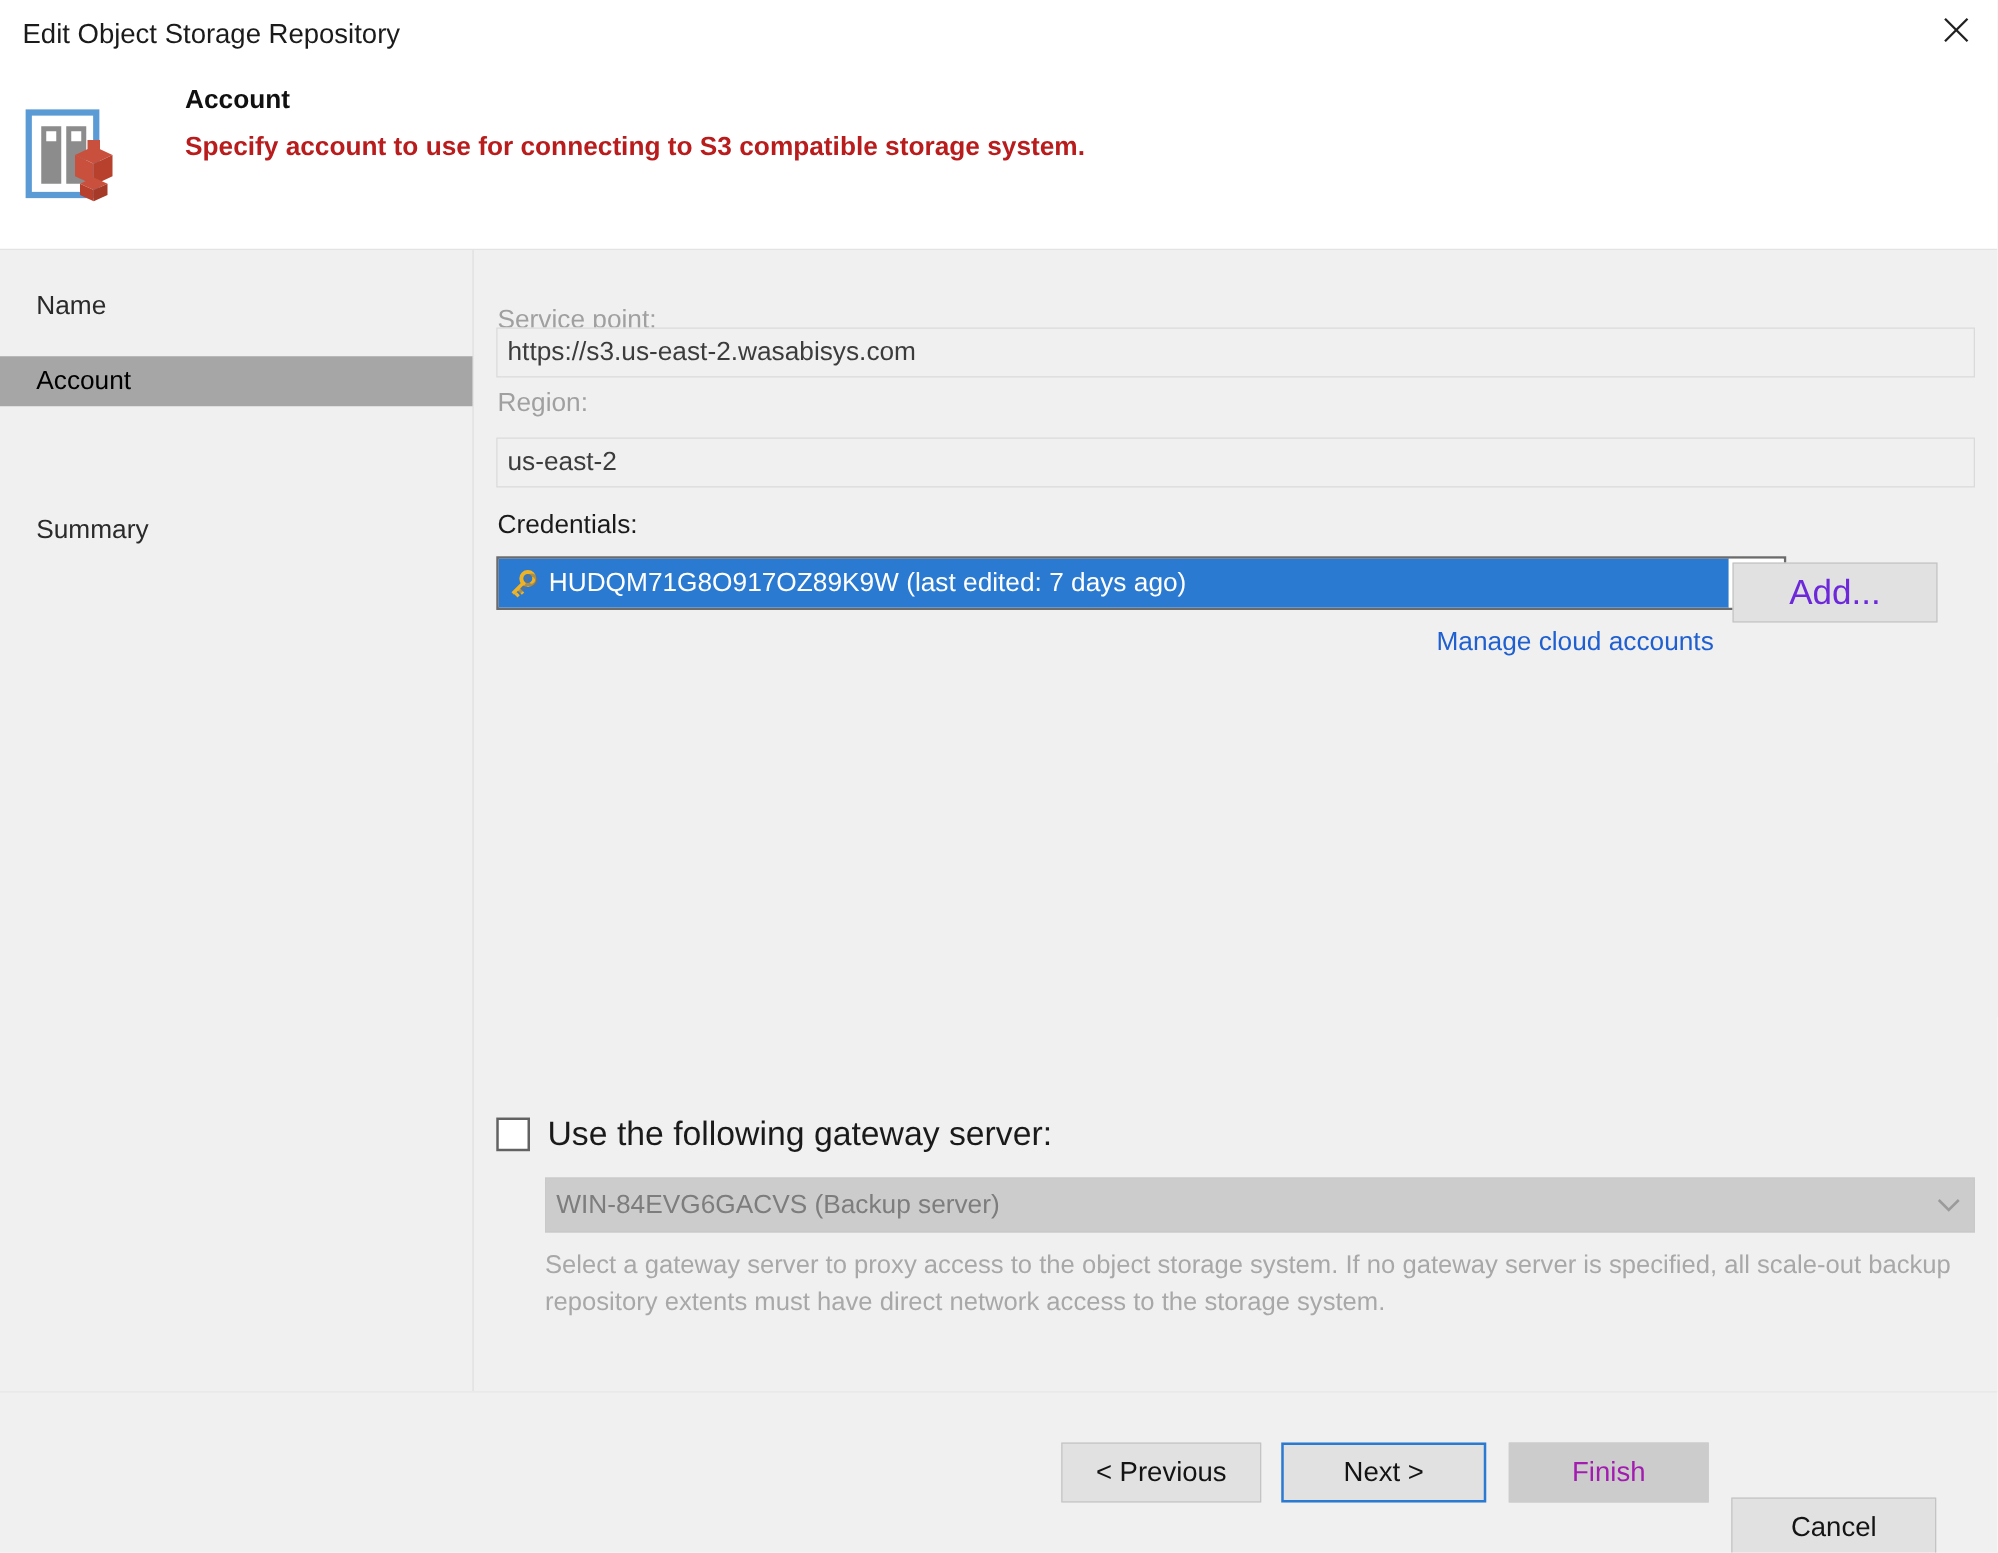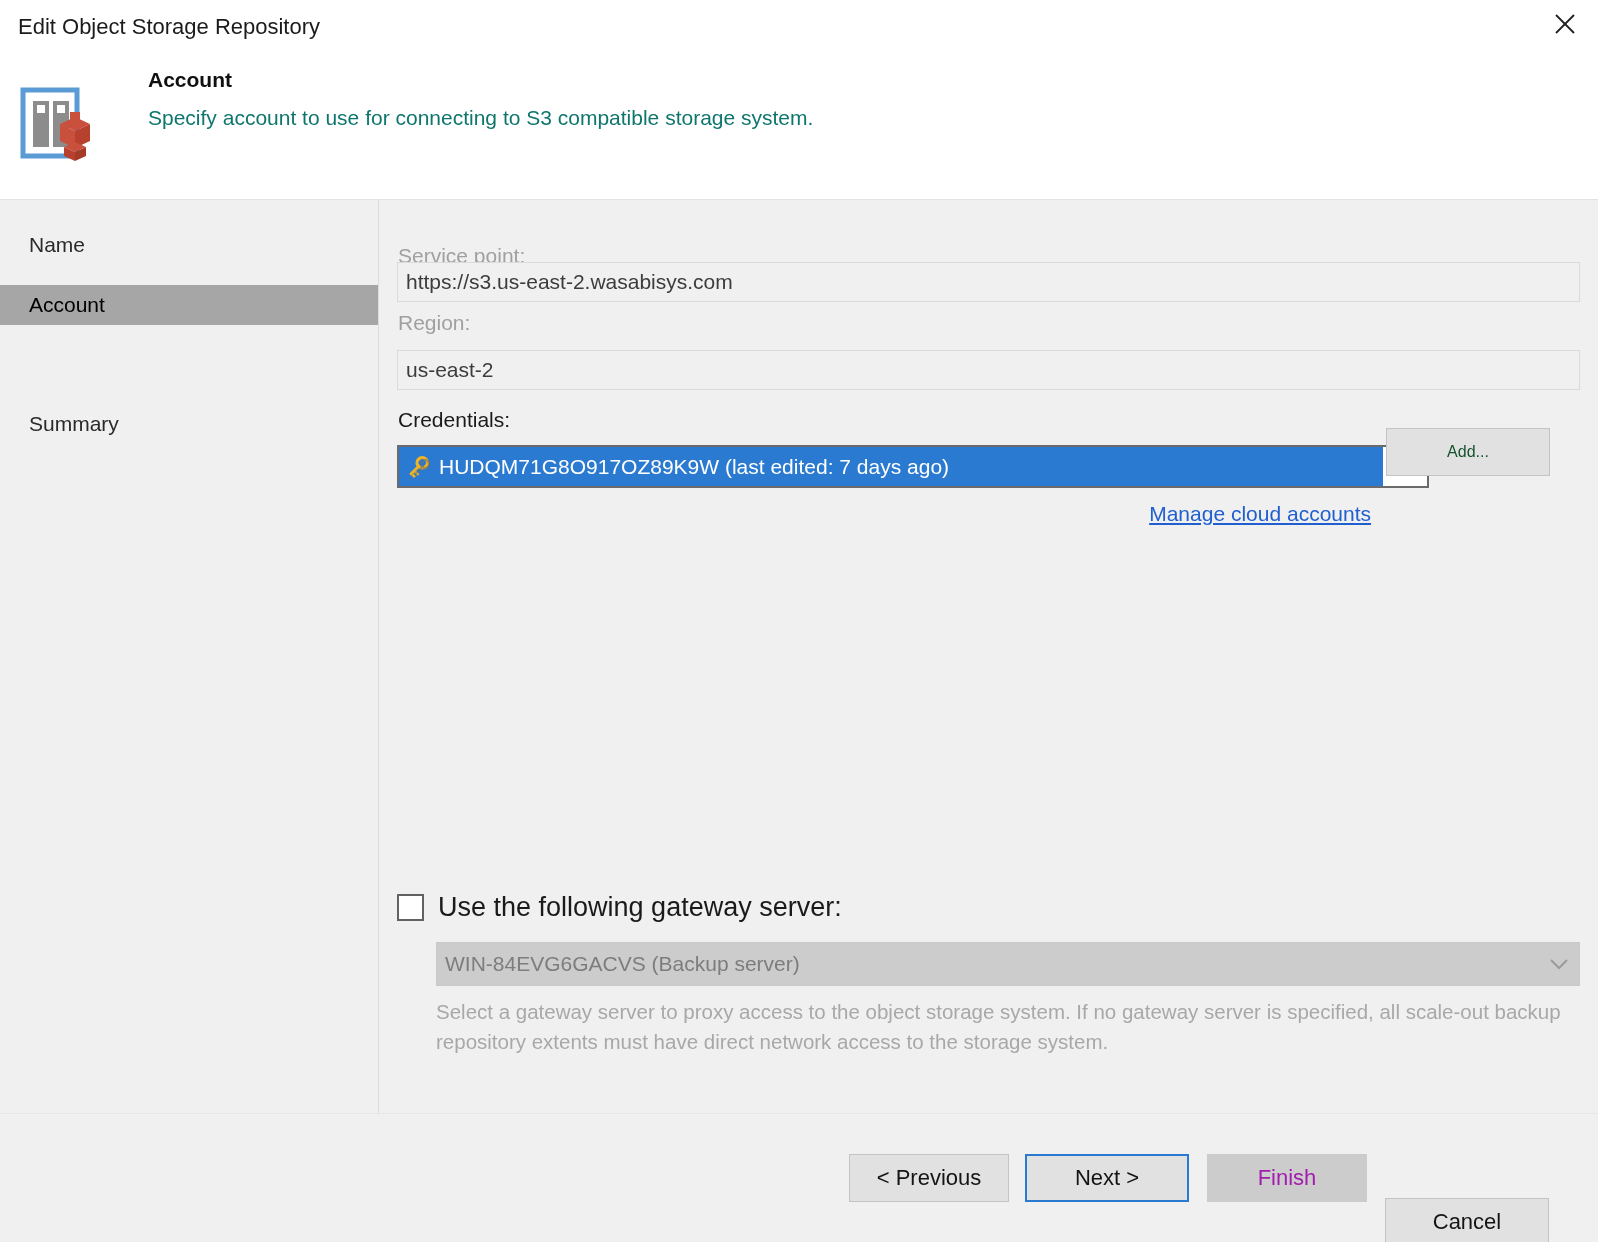--- a/index.html
+++ b/index.html
@@ -57,21 +57,22 @@
     position: absolute;
     left: 148px; top: 12px;
     font-size: 21px;
     font-weight: bold;
     color: #101010;
   }
   #header-subtitle {
     position: absolute;
     left: 148px; top: 50px;
     font-size: 21px;
-    color: #0f766e;
+    color: #b91c1c;
+    font-weight: bold;
   }
 
   
   #body-area {
     position: absolute;
     left: 0; top: 200px;
     width: 1598px; height: 913px;
     background: #f0f0f0;
   }
   #sidebar {
@@ -150,37 +151,36 @@
     overflow: hidden;
   }
   #key-icon { width: 26px; height: 26px; margin-right: 8px; flex: none; }
   #credentials-arrow {
     width: 44px;
     background: #ffffff;
     display: flex; align-items: center; justify-content: center;
   }
   #add-button {
     position: absolute;
-    left: 1007px; top: 228px;
+    left: 1007px; top: 250px;
     width: 164px; height: 48px;
     box-sizing: border-box;
     background: #e1e1e1;
     border: 1px solid #c4c4c4;
-    font-size: 16px;
-    color: #14532d;
+    font-size: 28px;
+    color: #6d28d9;
     display: flex; align-items: center; justify-content: center;
     cursor: pointer;
     font-family: "Liberation Sans", sans-serif;
   }
   #manage-link {
     position: absolute;
     right: 227px; top: 302px;
     font-size: 21px;
     color: #1f5fd0;
-    text-decoration: underline;
     cursor: pointer;
     white-space: nowrap;
   }
 
   
   #gateway-checkbox-row {
     position: absolute;
     left: 18px; top: 692px;
     display: flex; align-items: center;
     cursor: pointer;

